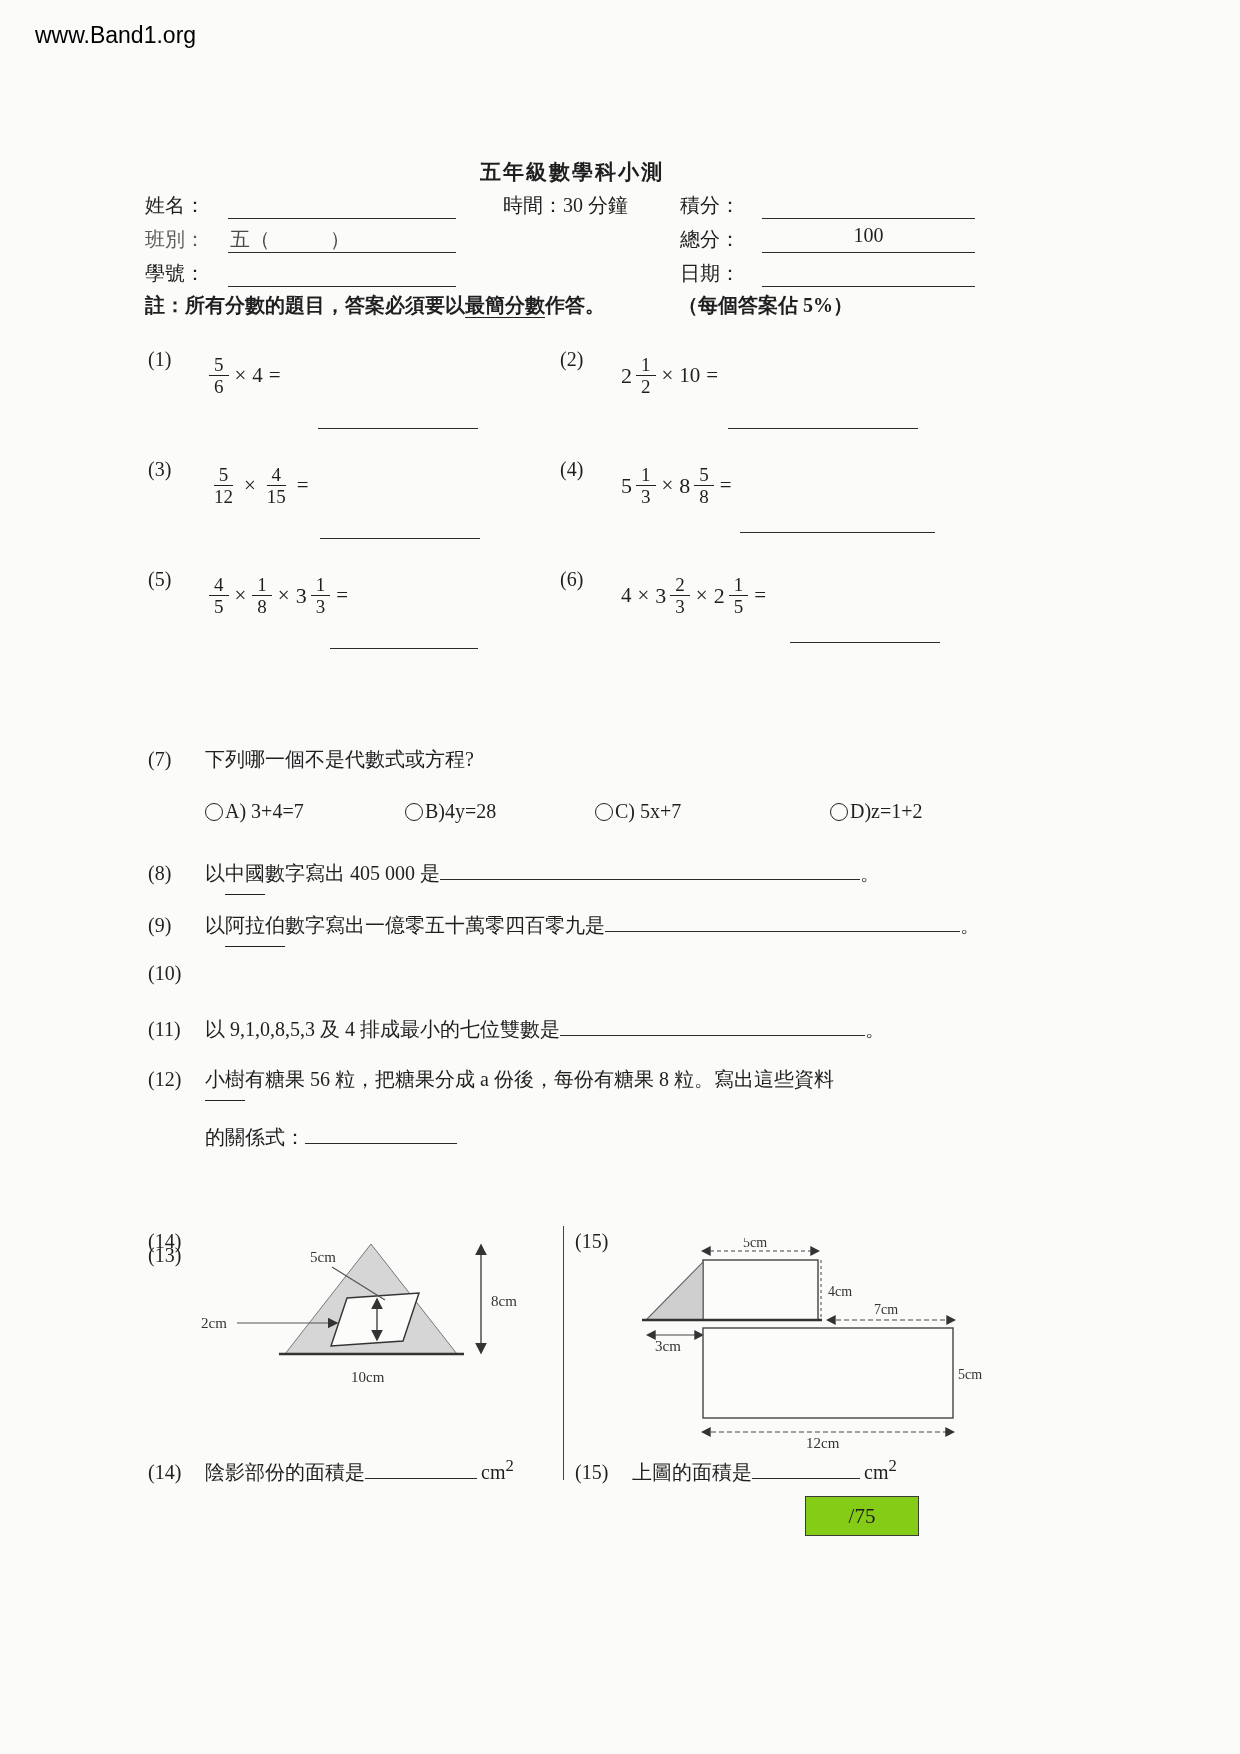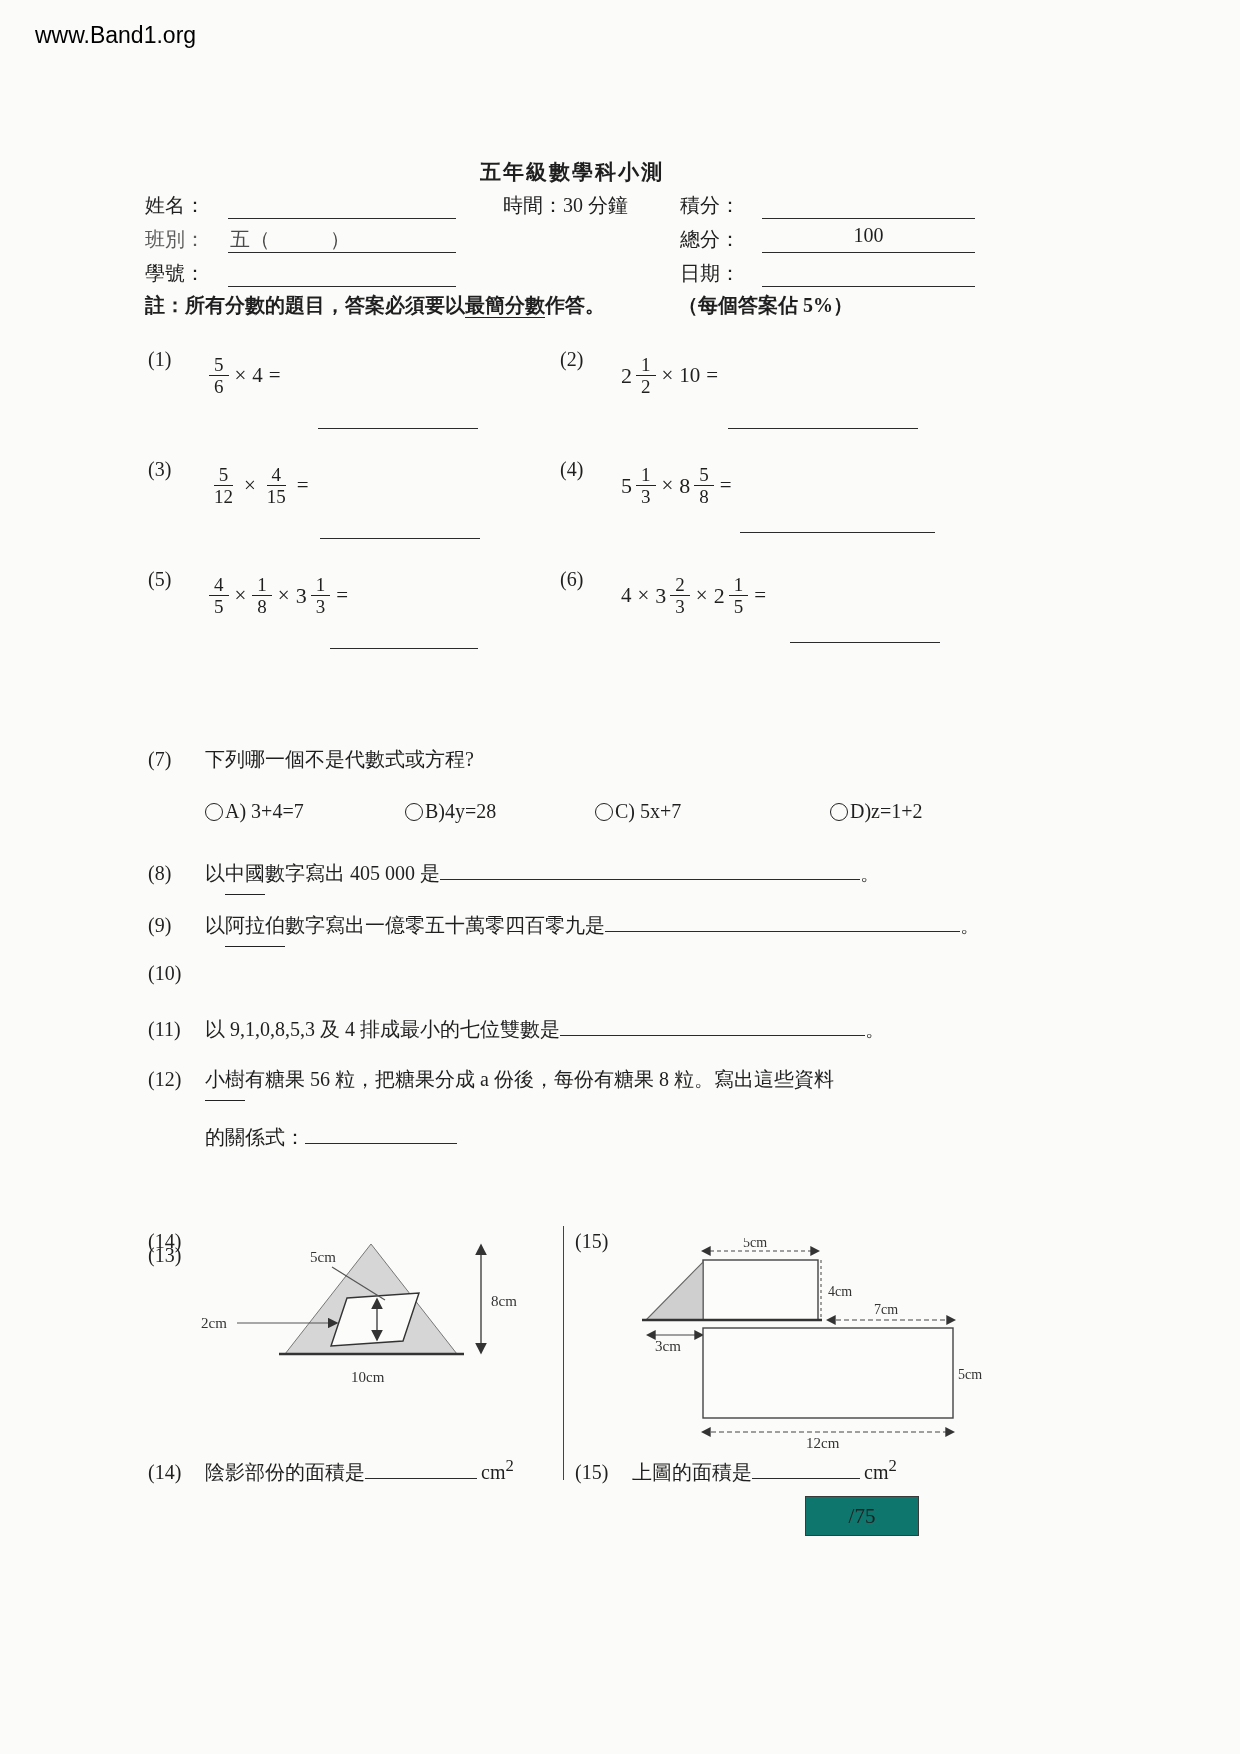--- a/index.html
+++ b/index.html
@@ -39,21 +39,21 @@
   .seg-blank{display:inline-block;border-bottom:1.7px solid #2b2b2b;height:1.05em;vertical-align:baseline;}
   .seg-u{border-bottom:1.6px solid #222;padding-bottom:10px;}
 
   .divider{position:absolute;width:0;border-left:1.6px solid #444;}
   svg text{font-family:"Liberation Serif","DejaVu Serif",serif;}
 
   .ansrow{position:absolute;display:flex;align-items:baseline;font-size:20px;}
   .ansrow .qno{width:57px;flex:none;}
   .unit{margin-left:4px;}
   .scorebox{position:absolute;left:805px;top:1496px;width:112px;height:38px;border:1.8px solid #3a3a3a;
-    display:flex;align-items:center;justify-content:center;font-size:21px;background:#0f766e;}
+    display:flex;align-items:center;justify-content:center;font-size:21px;background:#84cc16;}
 </style>
 </head>
 <body>
 
 <div class="abs watermark">www.Band1.org</div>
 <div class="abs title">五年級數學科小測</div>
 
 <div class="abs hlabel" style="left:145px;top:192px">姓名：</div>
 <div class="abs hline" style="left:228px;top:218px;width:228px"></div>
 <div class="abs hlabel" style="left:503px;top:192px">時間：30 分鐘</div>

